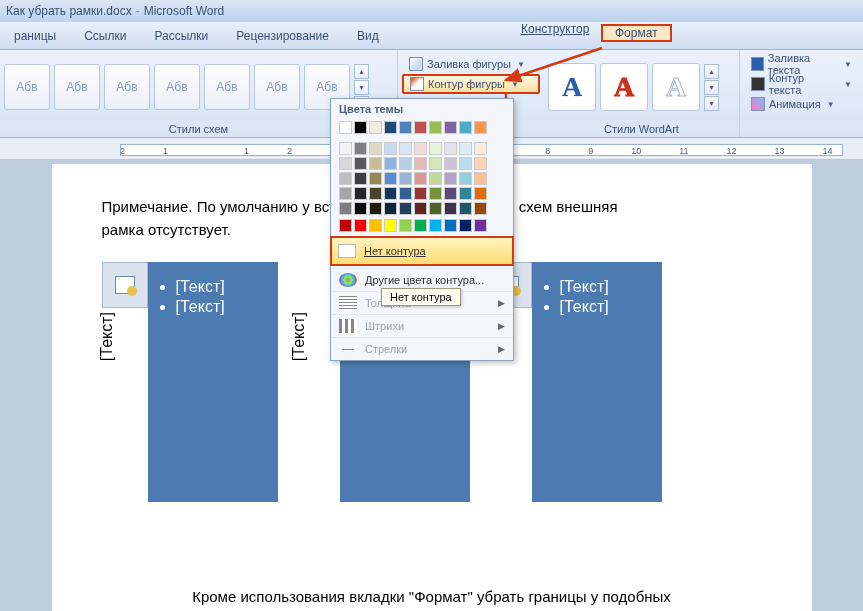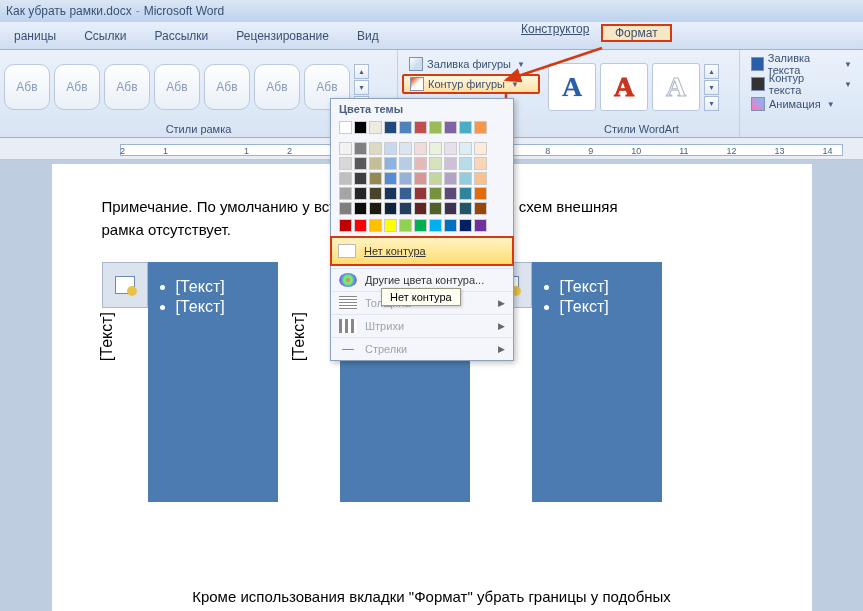--- a/index.html
+++ b/index.html
@@ -13,21 +13,21 @@
 .tabs .tab { display: flex; align-items: center; padding: 0 14px; color: #3b5173; font-size: 12px; cursor: pointer; }
 .tabs .tab.active { background: #f8e7c4; border: 2px solid #d6380f; margin: 2px 1px; padding: 0 12px; }
 .tabs .tab.format-pos { position: absolute; left: 600px; }
 .tabs .tab.constr-pos { position: absolute; left: 507px; text-decoration: underline; }
 
 .ribbon { height: 88px; background: linear-gradient(#eaf1fb,#d8e4f4); border-bottom: 1px solid #9ab3d5; display: flex; position: relative; }
 .rgroup { border-right: 1px solid #bfd1e8; display: flex; flex-direction: column; padding: 2px 4px 0; }
 .rgroup-body { flex: 1; display: flex; align-items: center; gap: 4px; }
 .rgroup-label { text-align: center; font-size: 11px; color: #3b5173; padding: 1px 0 2px; }
 
-.style-swatch { width: 46px; height: 46px; border: 1px solid #b9c8dd; background: linear-gradient(#fefefe,#eaf0f8); border-radius: 10px; display: flex; align-items: center; justify-content: center; color: #8a9cb8; font-size: 12px; cursor: pointer; }
+.style-swatch { width: 46px; height: 46px; border: 1px solid #b9c8dd; background: linear-gradient(#fefefe,#eaf0f8); border-radius: 3px; display: flex; align-items: center; justify-content: center; color: #8a9cb8; font-size: 12px; cursor: pointer; }
 .arrow-col { width: 16px; display: flex; flex-direction: column; gap: 1px; }
 .arrow-col div { width:15px; height:15px; background:linear-gradient(#fdfefe,#e3ebf6); border:1px solid #a9bdd8; display:flex;align-items:center;justify-content:center;font-size:8px;color:#4b6184;cursor:pointer; }
 
 .rbtn { height: 20px; display: flex; align-items: center; gap: 4px; padding: 0 6px; color: #3b5173; font-size: 11px; cursor: pointer; border: 1px solid transparent; border-radius: 2px; }
 .rbtn .ico { width:14px;height:14px;display:inline-block;background:#fff;border:1px solid #7d92b1; }
 .rbtn .dd { font-size: 8px; margin-left: 2px; color:#4b6184; }
 .shape-opts { display:flex;flex-direction:column;gap:0;padding-top:2px;}
 .shape-outline-row { border:2px solid #d6380f; background: linear-gradient(#fff7e0,#ffe0a3); }
 
 .wa-gallery { display:flex;gap:4px;align-items:center; }
@@ -97,21 +97,21 @@
       <div class="style-swatch">Абв</div>
       <div class="style-swatch">Абв</div>
       <div class="style-swatch">Абв</div>
       <div class="style-swatch">Абв</div>
       <div class="arrow-col">
         <div>▴</div>
         <div>▾</div>
         <div>▾</div>
       </div>
     </div>
-    <div class="rgroup-label">Стили рамка</div>
+    <div class="rgroup-label">Стили схем</div>
   </div>
 
   <div class="rgroup" style="flex:0 0 146px;border-right:none;">
     <div class="shape-opts">
       <div class="rbtn">
         <span class="ico" style="background:linear-gradient(135deg,#fff,#cde 60%);"></span>
         <span>Заливка фигуры</span>
         <span class="dd">▼</span>
       </div>
       <div class="rbtn shape-outline-row">

